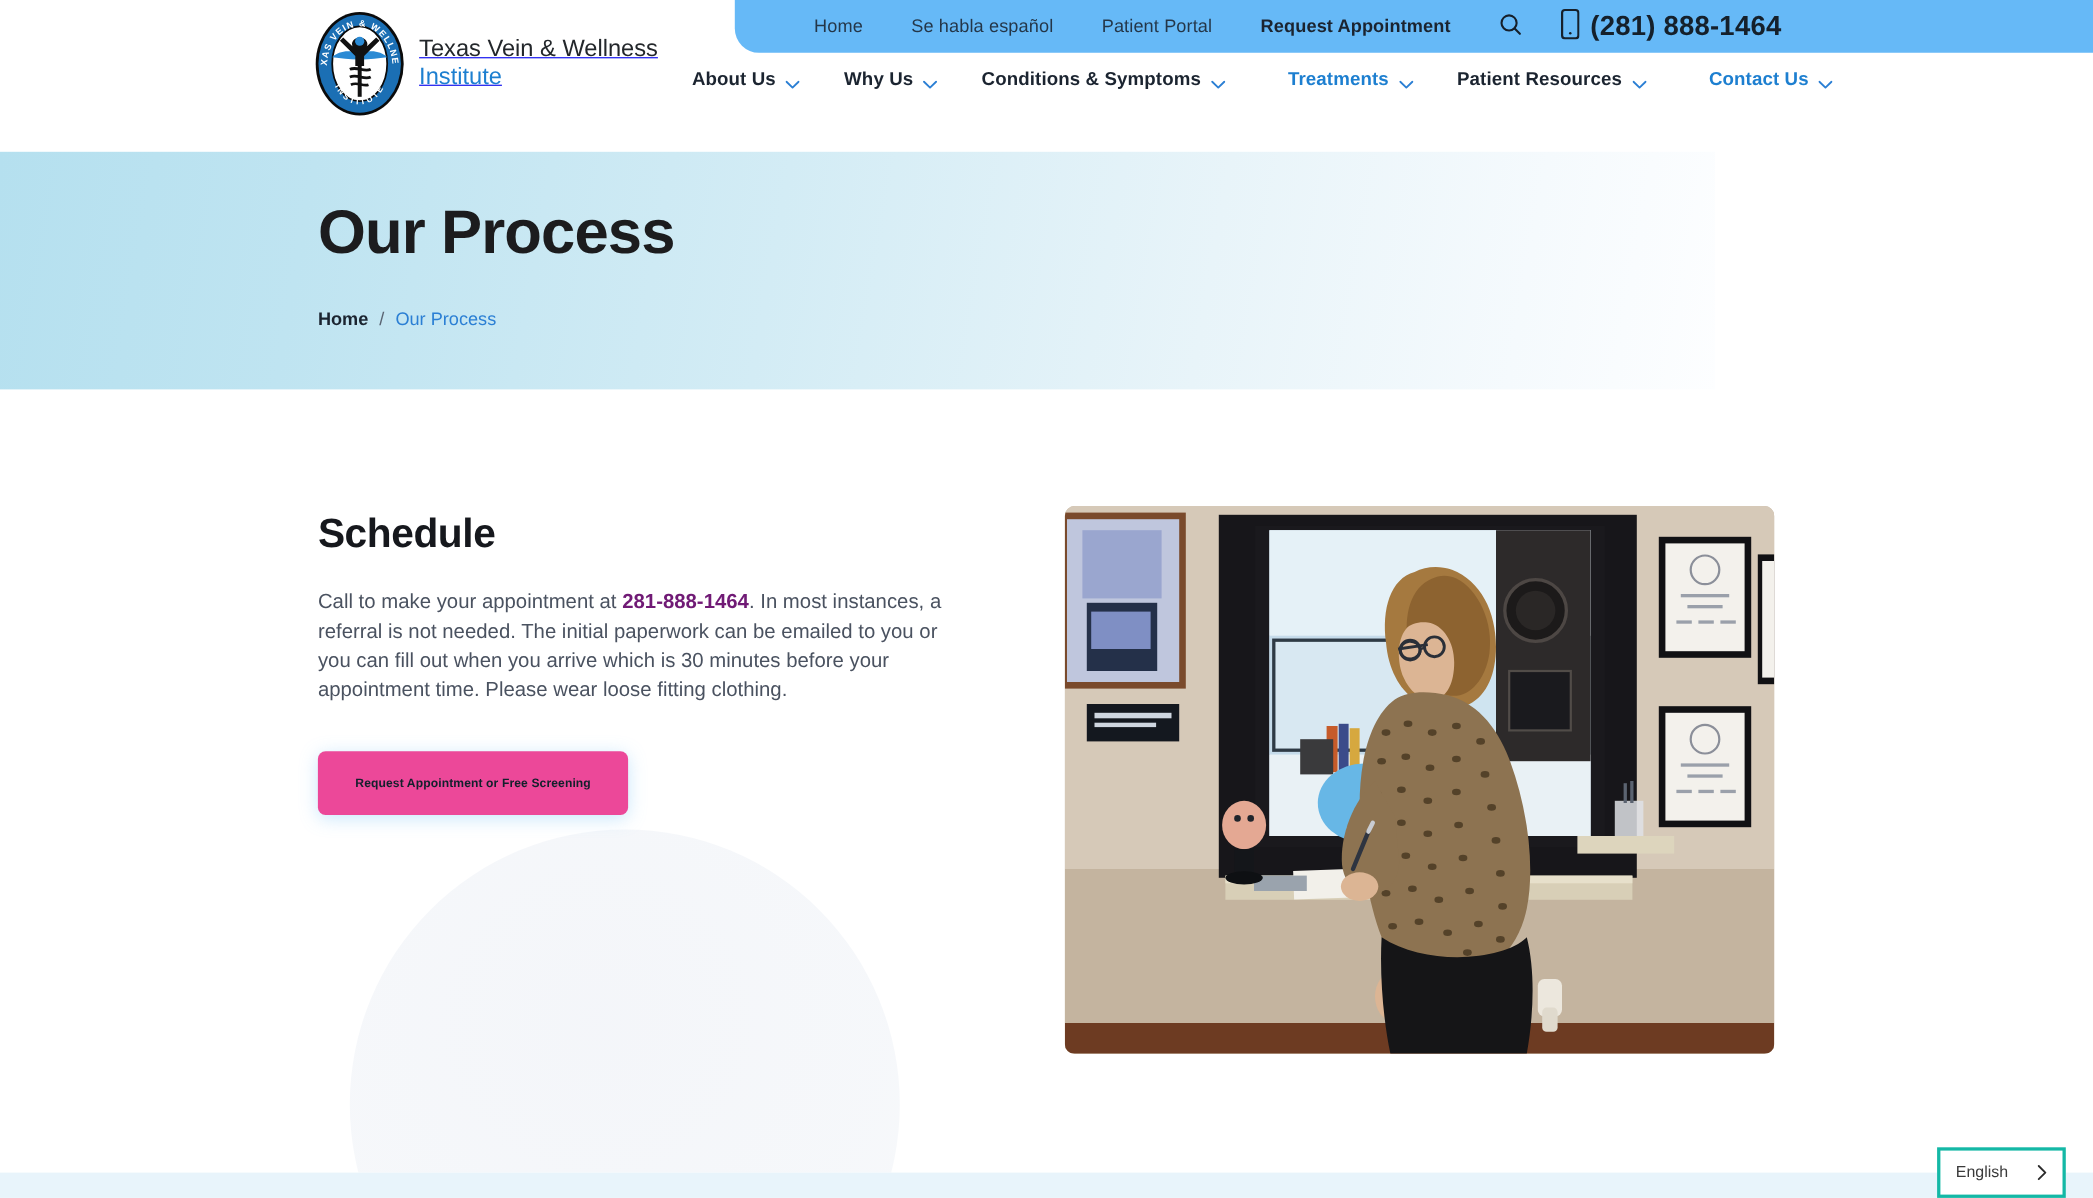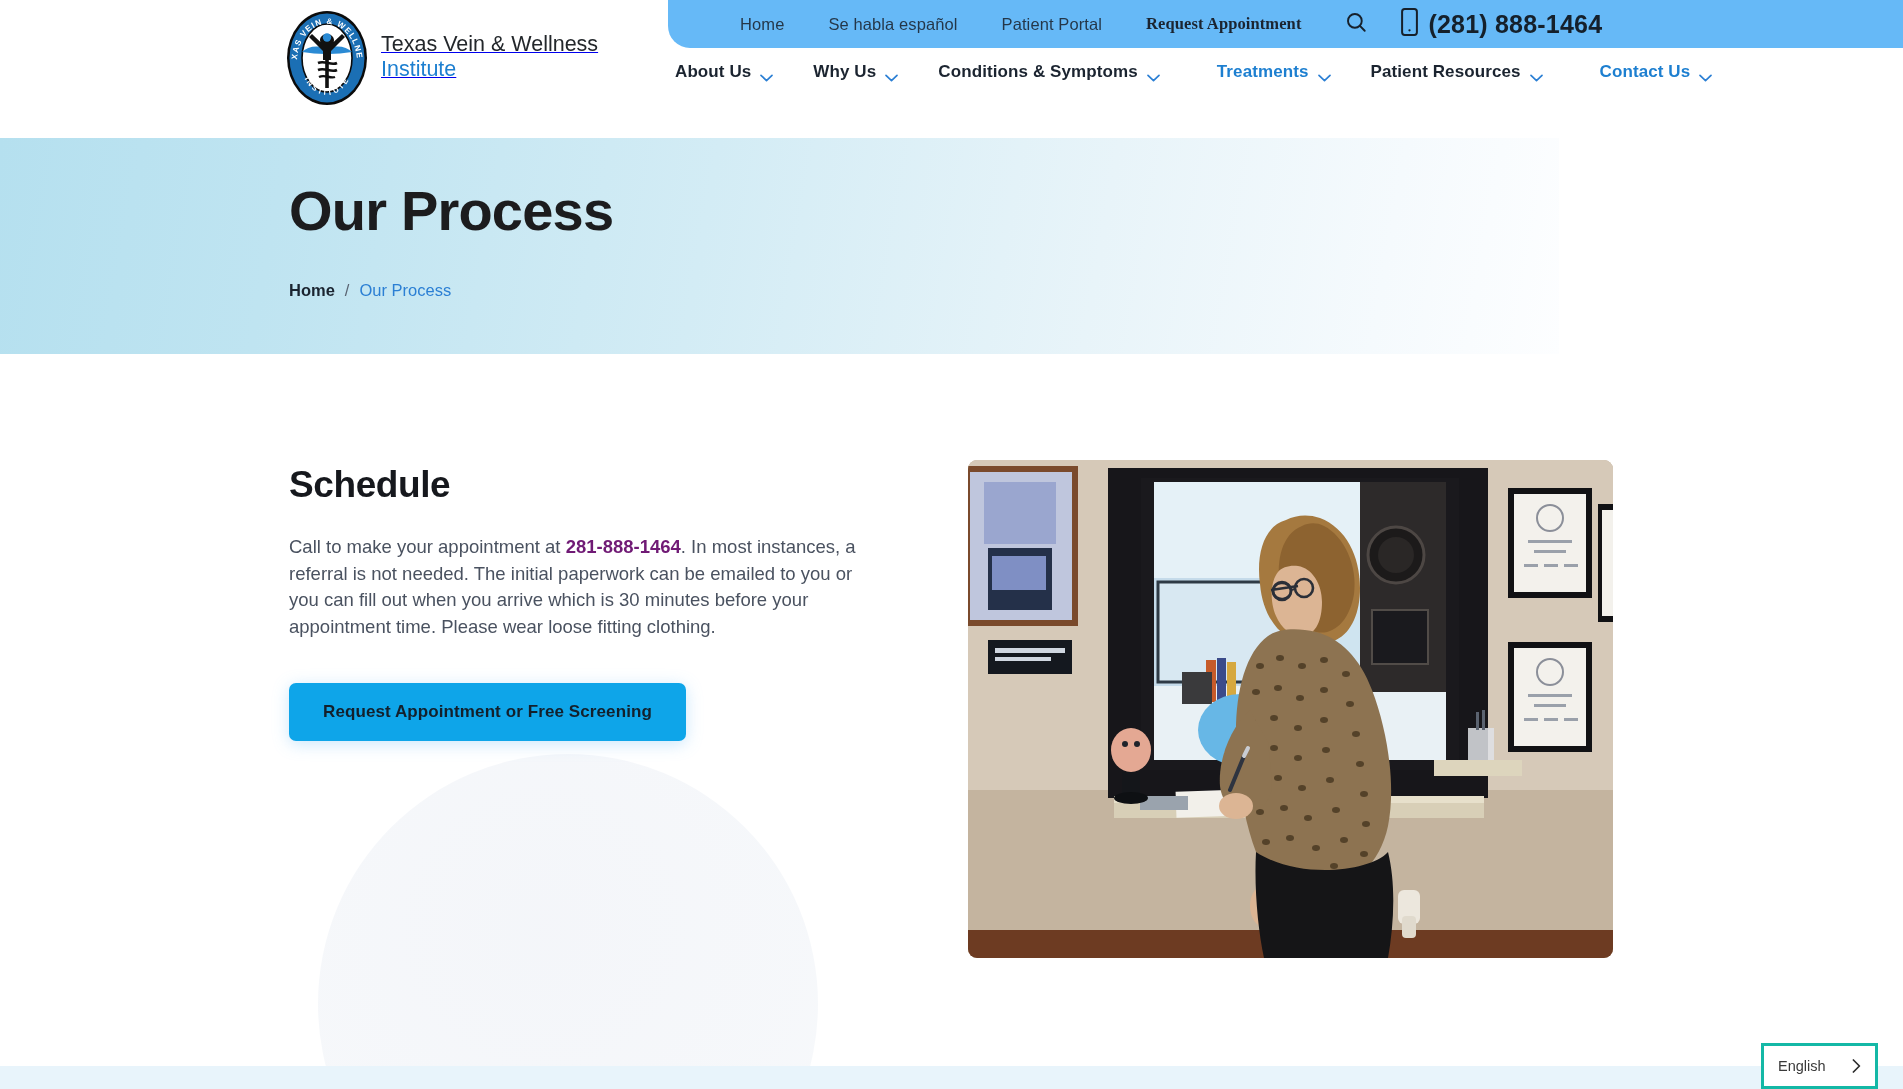--- a/index.html
+++ b/index.html
@@ -26,21 +26,21 @@
     background: #66b9f7;
     border-bottom-left-radius: 22px;
     display: flex; align-items: center;
   }
   .topbar-links { display: flex; align-items: center; gap: 0px; margin-left: 50px; }
   .topbar-link {
     color: #1b2430; font-size: 16.5px; letter-spacing: .1px;
     padding: 0 22px; text-decoration: none; white-space: nowrap;
     opacity: .88;
   }
-  .topbar-link.bold { font-weight: 700; opacity: 1; font-family: Liberation Serif, serif; }
+  .topbar-link.bold { font-weight: 700; opacity: 1; }
   .search-btn {
     margin-left: 18px; width: 30px; height: 30px;
     display: flex; align-items: center; justify-content: center;
     background: none; border: none; cursor: pointer;
   }
   .phone-wrap {
     display: flex; align-items: center; gap: 10px; margin-left: 30px;
     text-decoration: none;
   }
   .phone-num { color:#15202b; font-size: 25px; font-weight: 700; letter-spacing: .2px; white-space:nowrap;}
@@ -50,21 +50,21 @@
     position: absolute; top: 8px; left: 285px;
     display: flex; align-items: center; gap: 14px;
   }
   .logo-mark { width: 82px; height: 98px; flex: none; position: relative; }
   .logo-text { line-height: 1.18; }
   .logo-line1 { font-size: 21.5px; color:#23272b; font-weight: 400; white-space: nowrap; }
   .logo-line2 { font-size: 21.5px; color:#1d7fd0; font-weight: 400; text-align: center; }
 
   
   .mainnav {
-    position: absolute; top: 62px; left: 675px;
+    position: absolute; top: 62px; left: 629px;
     display: flex; align-items: center;
   }
   .navitem {
     display: flex; align-items: center; gap: 9px;
     padding: 0 20px; cursor: pointer; white-space: nowrap;
   }
   .navitem:first-child { padding-left: 0; }
   .navlabel { font-size: 17px; font-weight: 700; color: #1b2430; letter-spacing: .1px; }
   .navitem.active .navlabel { color: #1d7fd0; margin-left: 17px; }
   .chev { width: 13px; height: 8px; flex: none; }
@@ -105,22 +105,22 @@
   .body-copy {
     margin-top: 28px; font-size: 18.5px; line-height: 1.44; color: #4a5260;
     max-width: 568px;
   }
   .tel-link { color: #701a75; font-weight: 700; text-decoration: none; }
 
   .cta-btn {
     margin-top: 42px;
     display: inline-flex; align-items: center; justify-content: center;
     height: 58px; padding: 0 34px;
-    background: #0ea5e9; border: none; border-radius: 7px;
-    font-size: 17px; font-weight: 700; color: #13202c; letter-spacing: .1px;
+    background: #ec4899; border: none; border-radius: 7px;
+    font-size: 11px; font-weight: 700; color: #13202c; letter-spacing: .1px;
     cursor: pointer; font-family: inherit;
     box-shadow: 0 3px 16px rgba(102,185,247,.35);
   }
 
   
   .photo {
     position: absolute; left: 968px; top: 106px;
     width: 645px; height: 498px; border-radius: 9px; overflow: hidden;
     background: #d8cdbd;
   }

